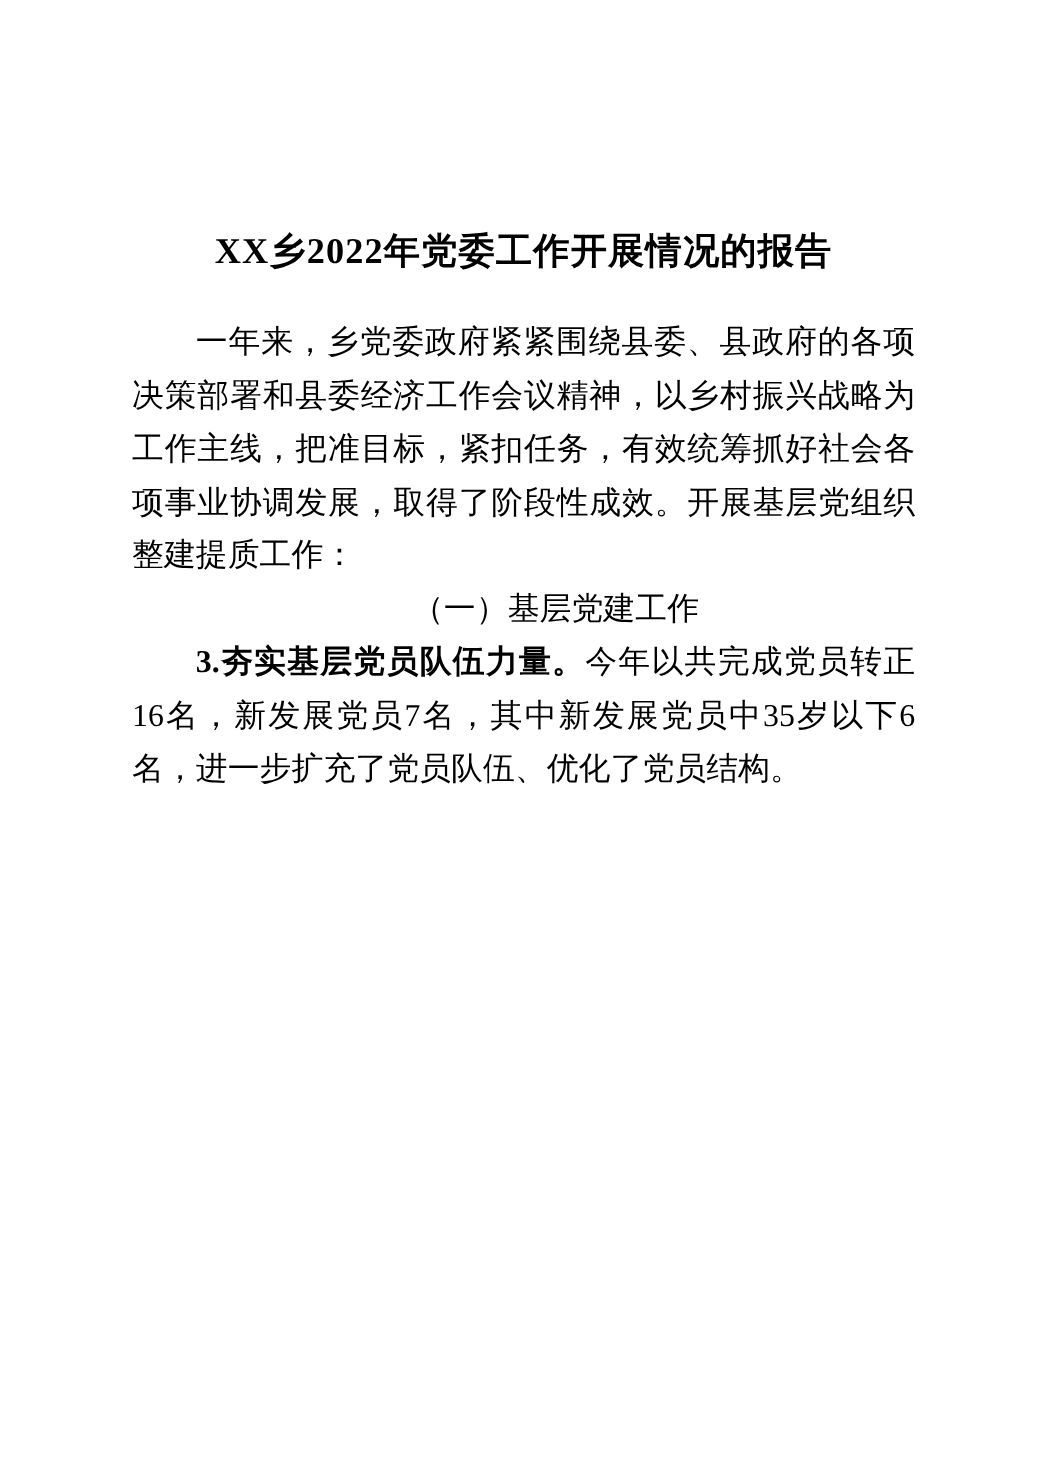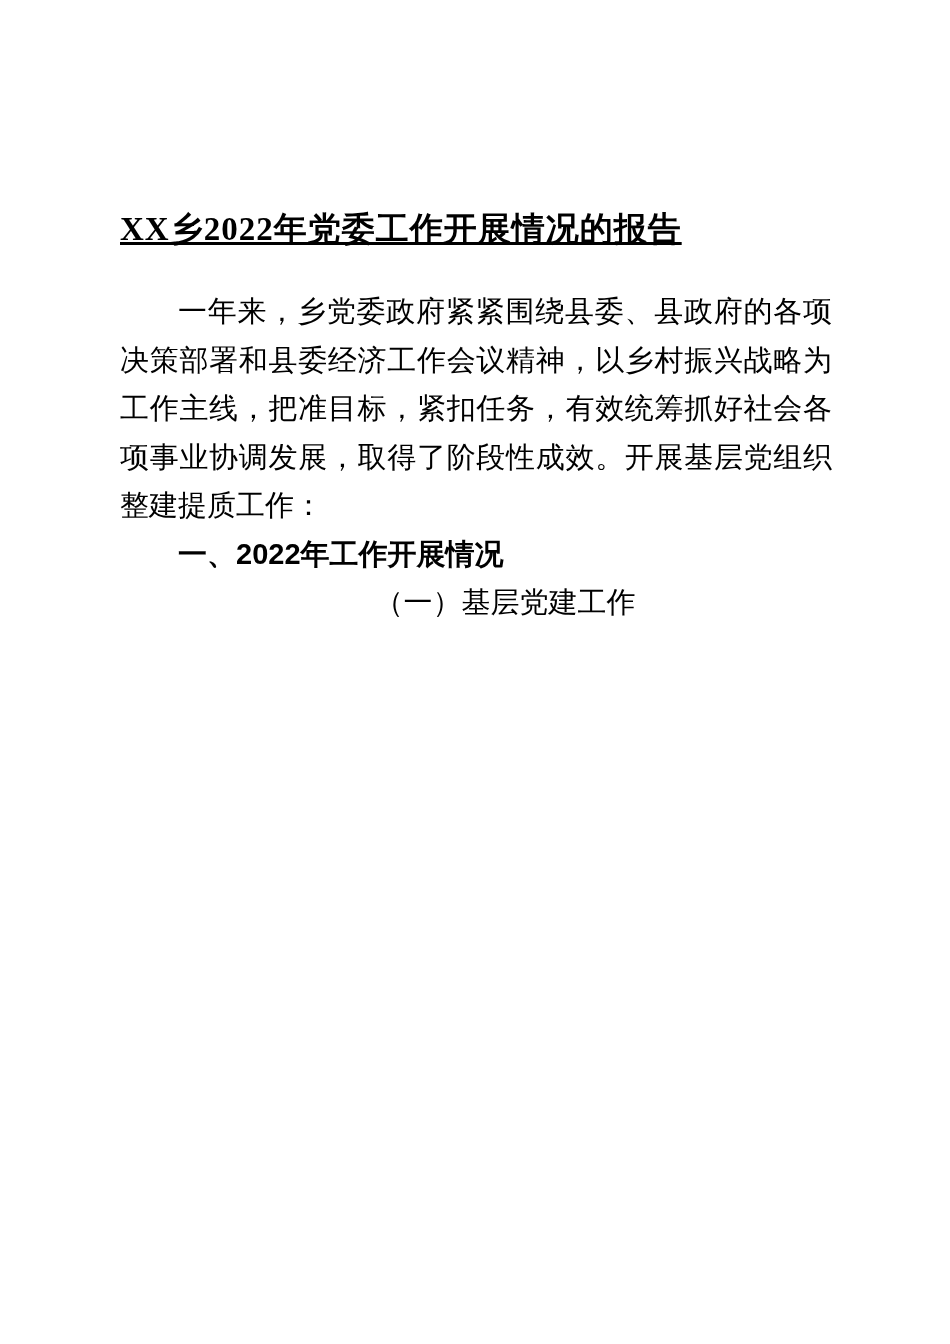--- a/index.html
+++ b/index.html
@@ -19,23 +19,23 @@
     height: 1344px;
     background: #ffffff;
     padding: 207px 118px 0 120px;
     font-family: "Liberation Serif", "DejaVu Serif", serif;
   }
   .doc-title {
     margin: 0 0 36px 0;
     font-size: 33px;
     line-height: 44px;
     font-weight: 700;
+    text-align: center;
     letter-spacing: 1px;
     font-family: "Liberation Serif", "DejaVu Serif", serif;
-    text-decoration: underline;
   }
   p, h2, h3 {
     margin: 0;
     font-size: 29px;
     line-height: 48.5px;
     text-align: justify;
     text-indent: 2em;
     font-weight: 400;
   }
   .intro, .num-item {
@@ -57,20 +57,20 @@
 </style>
 </head>
 <body>
 
 <div class="page">
 
   <h1 class="doc-title">XX乡2022年党委工作开展情况的报告</h1>
 
   <p class="intro">一年来，乡党委政府紧紧围绕县委、县政府的各项决策部署和县委经济工作会议精神，以乡村振兴战略为工作主线，把准目标，紧扣任务，有效统筹抓好社会各项事业协调发展，取得了阶段性成效。开展基层党组织整建提质工作：</p>
 
-  <h2 class="section-heading">一、2022年工作开展情况</h2>
 
   <h3 class="subsection-heading">（一）基层党建工作</h3>
 
 
 
+  <p class="num-item"><span class="item-lead">3.夯实基层党员队伍力量。</span><span>今年以共完成党员转正16名，新发展党员7名，其中新发展党员中35岁以下6名，进一步扩充了党员队伍、优化了党员结构。</span></p>
 
 </div>
 
 </body></html>

